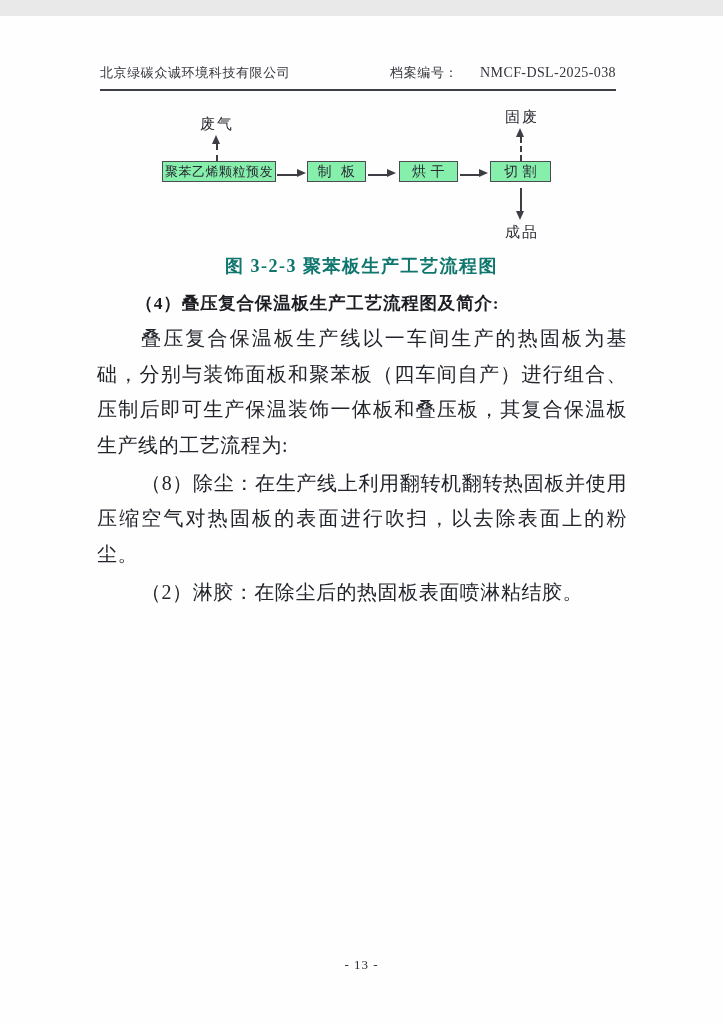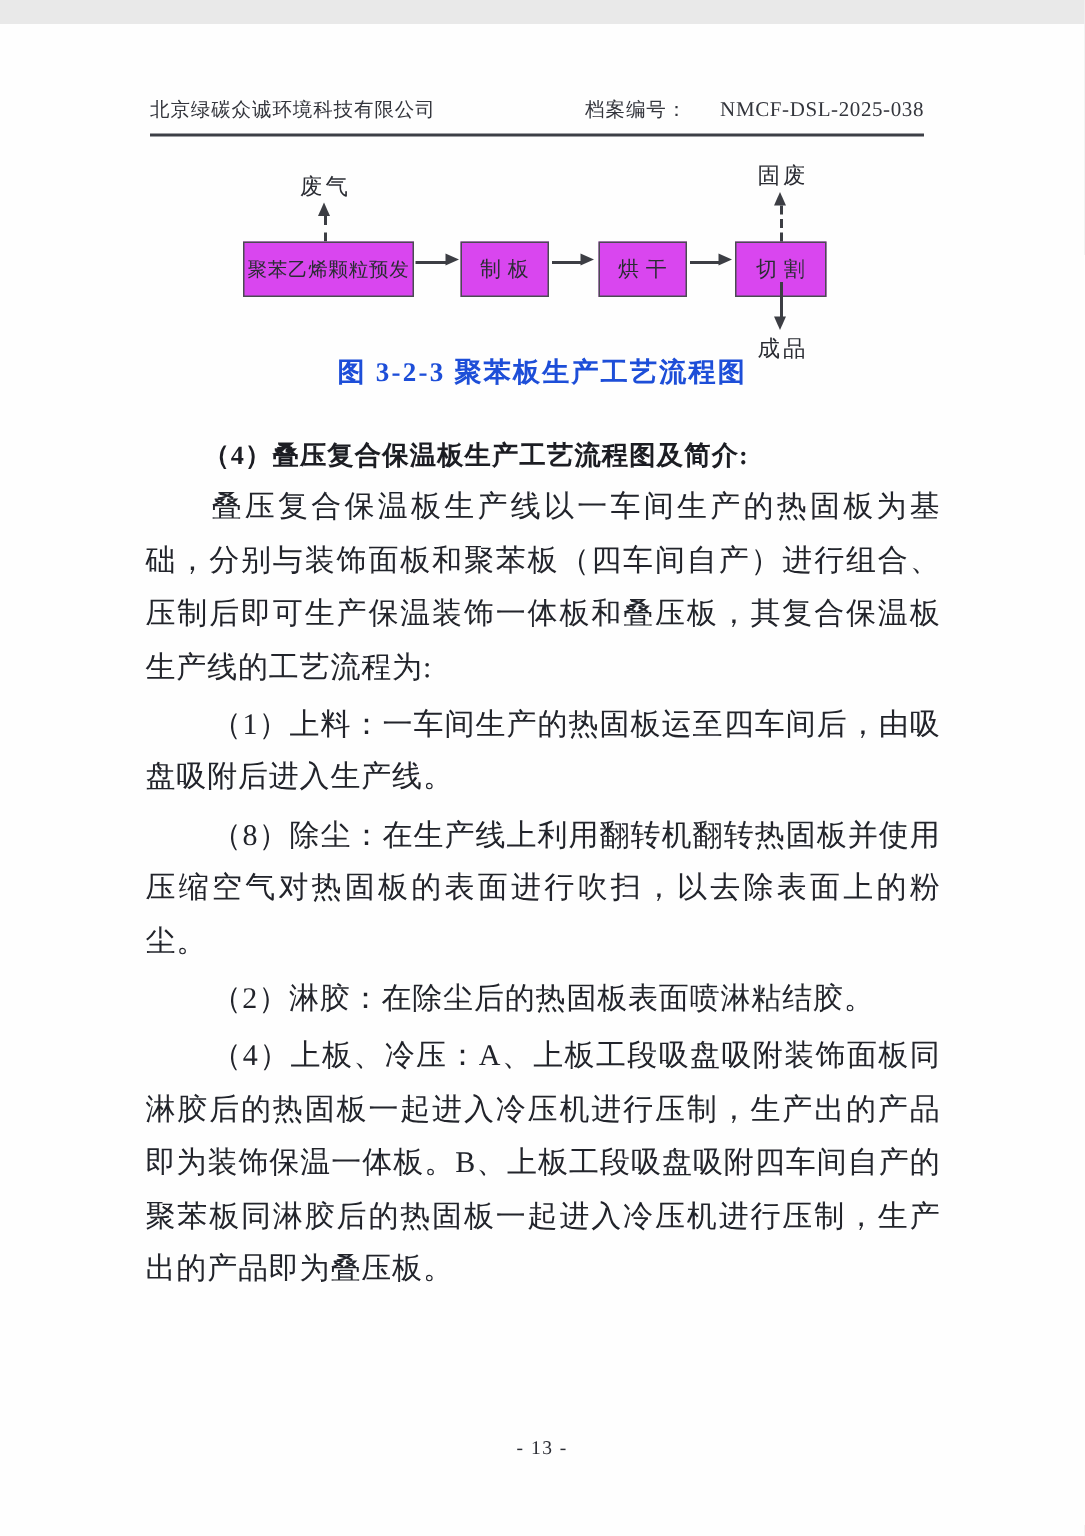--- a/index.html
+++ b/index.html
@@ -17,49 +17,49 @@
     position:absolute;top:48px;left:100px;width:516px;
     display:flex;justify-content:space-between;align-items:flex-end;
     padding-bottom:7px;border-bottom:2px solid #3d3f46;
     font-size:13px;letter-spacing:0.6px;color:#33353c;
   }
   .header .right{display:flex;gap:22px;align-items:baseline;}
   .header .archive-number{font-size:14px;letter-spacing:0.4px;}
   
   .flowchart{position:absolute;top:88px;left:0;width:723px;height:150px;}
   .fc-box{
-    position:absolute;box-sizing:border-box;height:37px;
+    position:absolute;box-sizing:border-box;height:21px;
     border:1.5px solid #4a4c52;
     display:flex;align-items:center;justify-content:center;
     font-size:13px;color:#2a2c33;letter-spacing:0.5px;white-space:nowrap;
-    background:#d946ef;
+    background:#86efac;
   }
   .fc-box.wide{width:114px;left:162px;top:57px;}
-  .fc-box.b2{width:59px;left:307px;top:57px;font-size:14px;}
+  .fc-box.b2{width:59px;left:307px;top:57px;font-size:14px;font-family:Liberation Mono, monospace;}
   .fc-box.b3{width:59px;left:399px;top:57px;font-size:14px;}
   .fc-box.b4{width:61px;left:490px;top:57px;font-size:14px;}
   .fc-label{
     position:absolute;font-size:15px;letter-spacing:2px;color:#2a2c33;white-space:nowrap;
   }
   .hline{position:absolute;height:0;border-top:2px solid #3c3e44;}
   .head-right{position:absolute;width:0;height:0;
     border-top:4.5px solid transparent;border-bottom:4.5px solid transparent;
     border-left:9px solid #3c3e44;}
   .vdash{position:absolute;width:0;border-left:2px dashed #3c3e44;}
   .vline{position:absolute;width:0;border-left:2px solid #3c3e44;}
   .head-up{position:absolute;width:0;height:0;
     border-left:4.5px solid transparent;border-right:4.5px solid transparent;
     border-bottom:9px solid #3c3e44;}
   .head-down{position:absolute;width:0;height:0;
     border-left:4.5px solid transparent;border-right:4.5px solid transparent;
     border-top:9px solid #3c3e44;}
   
   .caption{
-    position:absolute;top:220px;left:0;width:723px;
-    text-align:center;font-weight:bold;font-size:18px;letter-spacing:1.5px;color:#1d4ed8;
+    position:absolute;top:238px;left:0;width:723px;
+    text-align:center;font-weight:bold;font-size:18px;letter-spacing:1.5px;color:#0f766e;
   }
   .content{position:absolute;top:270px;left:97px;width:530px;}
   .section-heading{
     font-weight:bold;font-size:17.5px;letter-spacing:0.8px;
     line-height:35.4px;text-indent:2.2em;margin:0;color:#1c1d23;
   }
   .content p.body-par{
     margin:0 0 3px 0;
     font-size:20px;line-height:35.4px;letter-spacing:0.55px;
     text-indent:2.2em;text-align:justify;color:#22242b;
@@ -110,21 +110,19 @@
     <span class="vline" style="left:520px;top:84px;height:24px;"></span>
     <span class="head-down" style="left:516px;top:107px;"></span>
     <span class="fc-label" style="left:505px;top:119px;">成品</span>
   </div>
 
   <div class="caption">图 3-2-3 聚苯板生产工艺流程图</div>
 
   <div class="content">
     <p class="section-heading">（4）叠压复合保温板生产工艺流程图及简介:</p>
     <p class="body-par">叠压复合保温板生产线以一车间生产的热固板为基础，分别与装饰面板和聚苯板（四车间自产）进行组合、压制后即可生产保温装饰一体板和叠压板，其复合保温板生产线的工艺流程为:</p>
-    <p class="body-par">（1）上料：一车间生产的热固板运至四车间后，由吸盘吸附后进入生产线。</p>
     <p class="body-par">（8）除尘：在生产线上利用翻转机翻转热固板并使用压缩空气对热固板的表面进行吹扫，以去除表面上的粉尘。</p>
     <p class="body-par">（2）淋胶：在除尘后的热固板表面喷淋粘结胶。</p>
-    <p class="body-par">（4）上板、冷压：A、上板工段吸盘吸附装饰面板同淋胶后的热固板一起进入冷压机进行压制，生产出的产品即为装饰保温一体板。B、上板工段吸盘吸附四车间自产的聚苯板同淋胶后的热固板一起进入冷压机进行压制，生产出的产品即为叠压板。</p>
   </div>
 
   <div class="footer">- 13 -</div>
 
 </div>
 
 </body></html>

